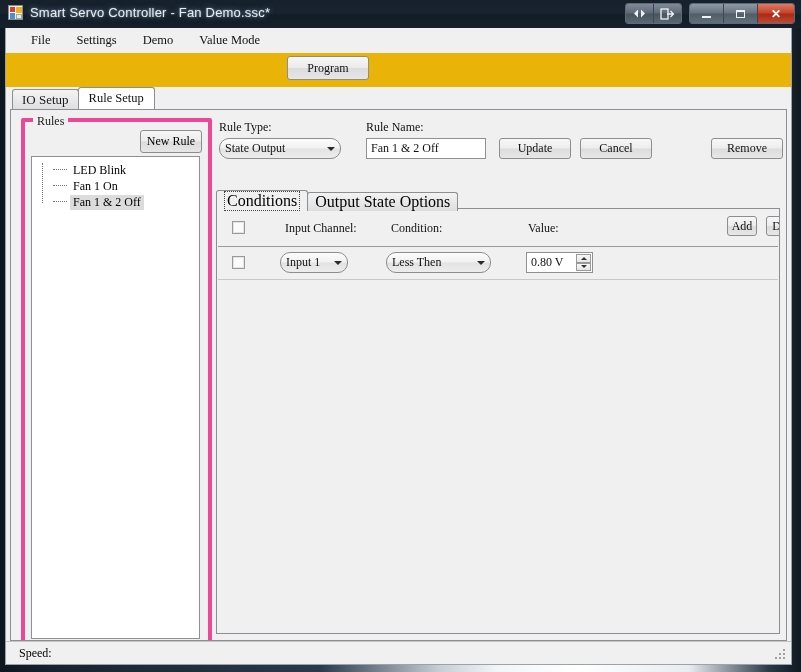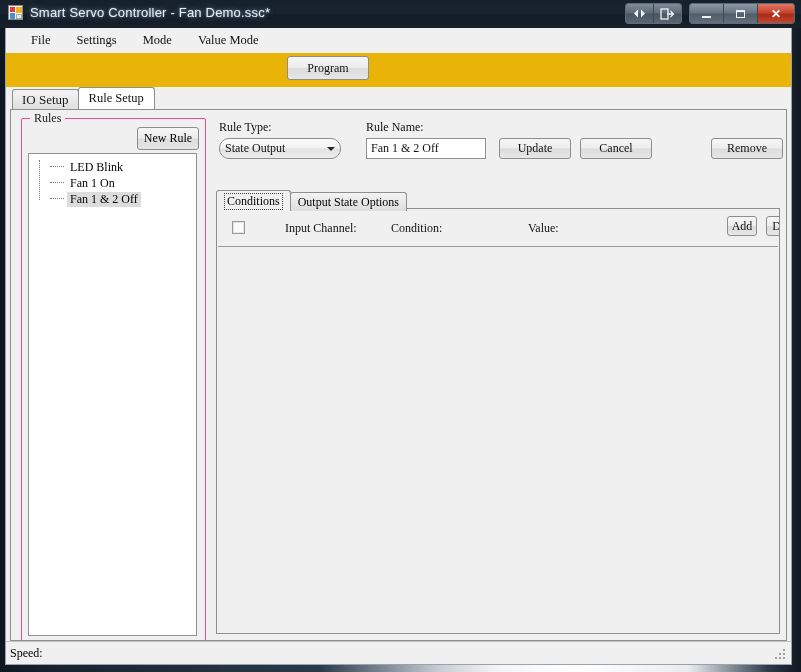--- a/index.html
+++ b/index.html
@@ -89,21 +89,21 @@
   }
   .tab.inactive{background:linear-gradient(to bottom,#f4f4f4,#dfdfdf);color:#1a1a1a;}
   .tab.active{background:#ffffff;color:#111;height:21px;z-index:3;font-size:12.5px;padding:0 10px;}
   .tabbody{
     flex:1;background:#f0f0f0;border:1px solid #8a8f94;margin:0 4px 0 4px;
     position:relative;overflow:hidden;
   }
   
   .groupbox{
     position:absolute;left:10px;top:8px;width:183px;height:525px;
-    border:1px solid #ec4899;border-radius:2px;
+    border:4px solid #ec4899;border-radius:2px;
   }
   .gb-title{position:absolute;left:8px;top:-8px;background:#f0f0f0;padding:0 4px;font-size:12px;color:#1a1a1a;}
   .newrule-btn{
     position:absolute;right:6px;top:8px;width:60px;height:21px;
     display:flex;align-items:center;justify-content:center;font-size:12px;
     background:linear-gradient(to bottom,#f6f6f6 0%,#ececec 48%,#dcdcdc 52%,#e6e6e6 100%);
     border:1px solid #8d8d8d;border-radius:3px;
   }
   .treeview{
     position:absolute;left:6px;top:34px;width:169px;height:483px;
@@ -135,21 +135,21 @@
     display:flex;align-items:center;padding:0 4px;font-size:12px;color:#111;
   }
   .btn{
     display:flex;align-items:center;justify-content:center;font-size:12px;color:#111;
     background:linear-gradient(to bottom,#f7f7f7 0%,#ededed 48%,#dcdcdc 52%,#e7e7e7 100%);
     border:1px solid #8d8d8d;border-radius:3px;box-sizing:border-box;
   }
   
   .inner-tabstrip{position:absolute;left:5px;top:80px;display:flex;align-items:flex-end;z-index:4;}
   .itab{
-    height:18px;padding:0 7px;display:flex;align-items:center;font-size:12px;
+    height:18px;padding:0 7px;display:flex;align-items:center;font-size:16px;
     border:1px solid #8a8f94;border-bottom:none;border-radius:3px 3px 0 0;margin-right:-1px;
   }
   .itab.inactive{background:linear-gradient(to bottom,#f3f3f3,#dedede);}
   .itab.active{background:#f0f0f0;height:20px;z-index:5;}
   .itab.active .focusring{border:1px dotted #444;padding:0 2px;}
   .inner-tabbody{
     position:absolute;left:5px;top:98px;right:6px;bottom:6px;
     background:#f0f0f0;border:1px solid #8a8f94;overflow:hidden;
   }
   .cond-header{
@@ -177,21 +177,21 @@
   .spin-b{
     flex:1;display:flex;align-items:center;justify-content:center;
     background:linear-gradient(to bottom,#f8f8f8,#e6e6e6);
     border:1px solid #9a9a9a;box-sizing:border-box;
   }
   .up-arrow{width:0;height:0;border-left:3px solid transparent;border-right:3px solid transparent;border-bottom:3px solid #333;}
   .dn-arrow{width:0;height:0;border-left:3px solid transparent;border-right:3px solid transparent;border-top:3px solid #333;}
   
   .statusbar{
     height:22px;background:#f0f0f0;border-top:1px solid #c3c3c3;
-    display:flex;align-items:center;padding-left:4px;font-size:12px;position:relative;
+    display:flex;align-items:center;padding-left:13px;font-size:12px;position:relative;
   }
   .grip{position:absolute;right:4px;bottom:3px;width:12px;height:12px;}
   .grip i{position:absolute;width:2px;height:2px;background:#a0a0a0;display:block;}
 </style>
 </head>
 <body>
 
 <div class="window">
 
   <div class="titlebar">
@@ -231,21 +231,21 @@
         </div>
       </div>
     </div>
   </div>
 
   <div class="client">
 
     <div class="menubar">
       <div class="menuitem">File</div>
       <div class="menuitem">Settings</div>
-      <div class="menuitem">Mode</div>
+      <div class="menuitem">Demo</div>
       <div class="menuitem">Value Mode</div>
     </div>
 
     <div class="toolrow">
       <div class="program-btn">Program</div>
     </div>
 
     <div class="tabstrip">
       <div class="tab inactive">IO Setup</div>
       <div class="tab active">Rule Setup</div>
@@ -301,20 +301,42 @@
 
           <div class="cond-header">
             <div class="cbox" style="position:absolute;left:14px;top:11px;"></div>
             <div style="position:absolute;left:67px;top:11px;" class="field-label">Input Channel:</div>
             <div style="position:absolute;left:173px;top:11px;" class="field-label">Condition:</div>
             <div style="position:absolute;left:310px;top:11px;" class="field-label">Value:</div>
             <div class="btn" style="position:absolute;left:509px;top:6px;width:30px;height:20px;">Add</div>
             <div class="btn" style="position:absolute;left:548px;top:6px;width:30px;height:20px;">Del</div>
           </div>
 
+          <div class="cond-row">
+            <div class="cbox" style="position:absolute;left:14px;top:9px;"></div>
+            <div class="combo" style="position:absolute;left:62px;top:5px;width:68px;height:21px;">
+              <span>Input 1</span>
+              <span class="caret"></span>
+            </div>
+            <div class="combo" style="position:absolute;left:168px;top:5px;width:105px;height:21px;">
+              <span>Less Then</span>
+              <span class="caret"></span>
+            </div>
+            <div class="spin" style="position:absolute;left:308px;top:5px;width:67px;height:21px;">
+              <span>0.80 V</span>
+              <span class="spin-btns">
+                <span class="spin-b">
+                    <i class="up-arrow"></i>
+                  </span>
+                <span class="spin-b">
+                    <i class="dn-arrow"></i>
+                  </span>
+              </span>
+            </div>
+          </div>
 
         </div>
       </div>
     </div>
 
     <div class="statusbar">
       <span>Speed:</span>
       <span class="grip">
         <i style="left:8px;top:0px;"></i>
         <i style="left:4px;top:4px;"></i>

